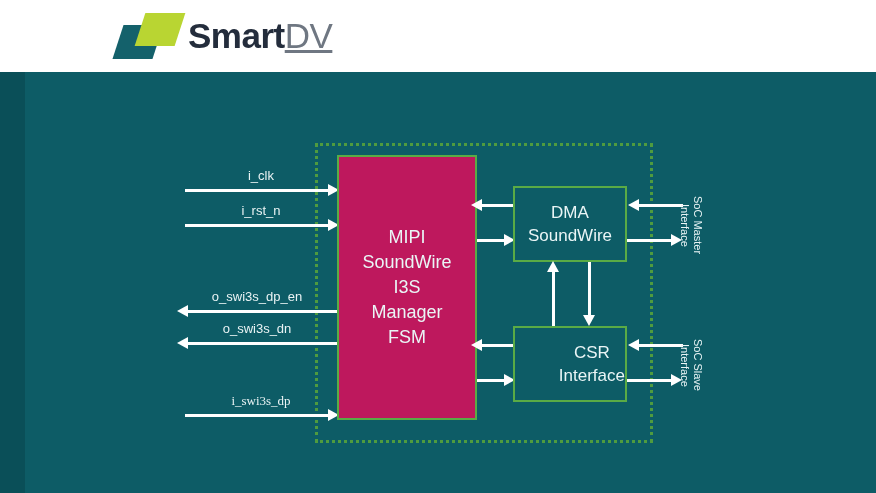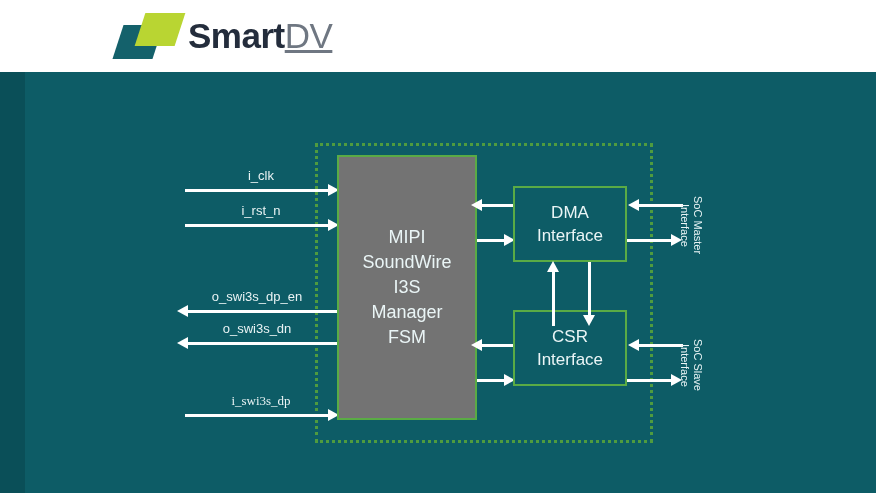--- a/index.html
+++ b/index.html
@@ -55,36 +55,36 @@
   
   #dotted-region {
     position:absolute; left:315px; top:71px; width:338px; height:300px;
     border:3px dotted #4f9b3f;
   }
 
   
   #fsm-block {
     position:absolute; left:337px; top:83px; width:140px; height:265px;
     border:2px solid #5aab45;
-    background:#737373;
+    background:#be185d;
     display:flex; align-items:center; justify-content:center;
   }
   #fsm-label {
     color:#eaf5f6; font-size:18px; line-height:25px;
     text-align:center; white-space:pre-line;
   }
 
   
   .side-block {
     position:absolute; left:513px; width:114px; height:76px;
     border:2px solid #5aab45; background:#0d5c66;
     display:flex; align-items:center; justify-content:center;
   }
   #dma-block { top:114px; }
-  #csr-block { top:238px; }
+  #csr-block { top:254px;justify-content:flex-end; }
   .side-label {
     color:#eaf5f6; font-size:17px; line-height:23px;
     text-align:center; white-space:pre-line;
   }
 
   
   .rot-label {
     position:absolute; left:688px; width:16px;
     color:#eaf5f6; font-size:11px; line-height:13px;
     text-align:center; white-space:pre-line;
@@ -184,21 +184,21 @@
   <div class="line" style="left:477px; top:167px; width:33px;"></div>
   <div class="arrow-r" style="left:504px; top:162px;"></div>
 
   <div class="line" style="left:480px; top:272px; width:33px;"></div>
   <div class="arrow-l" style="left:471px; top:267px;"></div>
   <div class="line" style="left:477px; top:307px; width:33px;"></div>
   <div class="arrow-r" style="left:504px; top:302px;"></div>
 
   <div id="dma-block" class="side-block">
     <div class="side-label">DMA
-Interface</div>
+SoundWire</div>
   </div>
 
   <div id="csr-block" class="side-block">
     <div class="side-label">CSR
 Interface</div>
   </div>
 
   <div class="vline" style="left:552px; top:199px; height:55px;"></div>
   <div class="arrow-u" style="left:547px; top:189px;"></div>
   <div class="vline" style="left:588px; top:190px; height:55px;"></div>

